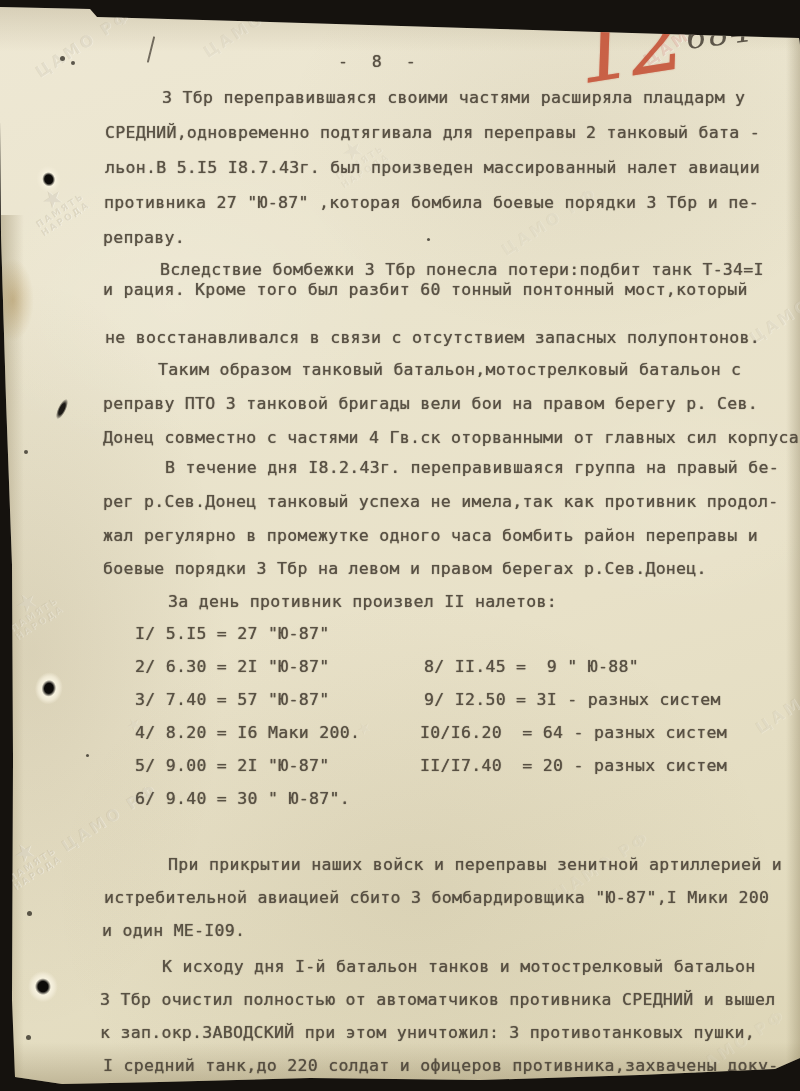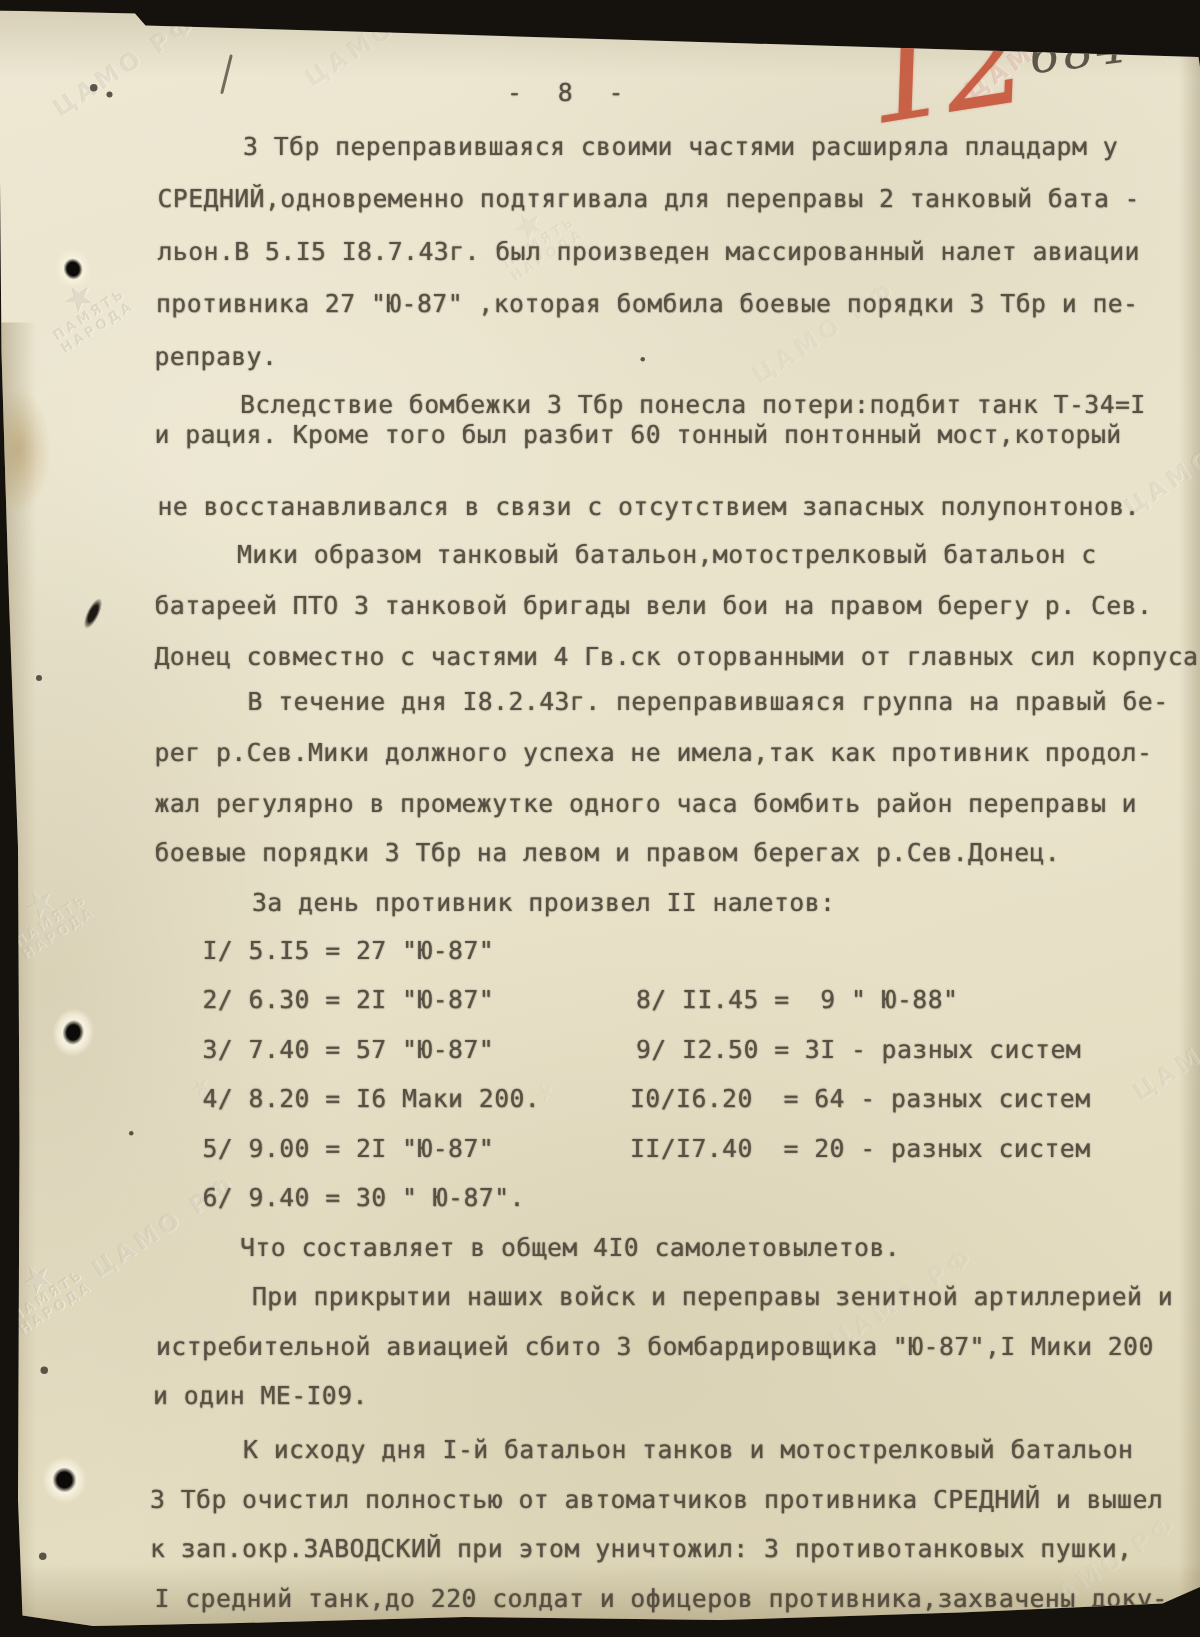--- a/index.html
+++ b/index.html
@@ -128,44 +128,43 @@
     <div class="tl" style="left:162px; top:88px">З Тбр переправившаяся своими частями расширяла плацдарм у</div>
     <div class="tl" style="left:105px; top:123px">СРЕДНИЙ,одновременно подтягивала для переправы 2 танковый бата -</div>
     <div class="tl" style="left:105px; top:158px">льон.В 5.I5 I8.7.43г. был произведен массированный налет авиации</div>
     <div class="tl" style="left:104px; top:193px">противника 27 "Ю-87" ,которая бомбила боевые порядки З Тбр и пе-</div>
     <div class="tl" style="left:103px; top:228px">реправу.</div>
 
     <div class="tl" style="left:160px; top:260px">Вследствие бомбежки З Тбр понесла потери:подбит танк Т-34=I</div>
     <div class="tl" style="left:103px; top:280px">и рация. Кроме того был разбит 60 тонный понтонный мост,который</div>
     <div class="tl" style="left:105px; top:328px">не восстанавливался в связи с отсутствием запасных полупонтонов.</div>
 
-    <div class="tl" style="left:158px; top:360px">Мики образом танковый батальон,мотострелковый батальон с</div>
-    <div class="tl" style="left:103px; top:394px">батареей ПТО З танковой бригады вели бои на правом берегу р. Сев.</div>
+    <div class="tl" style="left:158px; top:360px">Таким образом танковый батальон,мотострелковый батальон с</div>
+    <div class="tl" style="left:103px; top:394px">реправу ПТО З танковой бригады вели бои на правом берегу р. Сев.</div>
     <div class="tl" style="left:103px; top:428px">Донец совместно с частями 4 Гв.ск оторванными от главных сил корпуса</div>
 
     <div class="tl" style="left:165px; top:458px">В течение дня I8.2.43г. переправившаяся группа на правый бе-</div>
-    <div class="tl" style="left:103px; top:492px">рег р.Сев.Мики должного успеха не имела,так как противник продол-</div>
+    <div class="tl" style="left:103px; top:492px">рег р.Сев.Донец танковый успеха не имела,так как противник продол-</div>
     <div class="tl" style="left:103px; top:526px">жал регулярно в промежутке одного часа бомбить район переправы и</div>
     <div class="tl" style="left:103px; top:559px">боевые порядки З Тбр на левом и правом берегах р.Сев.Донец.</div>
 
     <div class="tl" style="left:168px; top:592px">За день противник произвел II налетов:</div>
 
     <div class="tl" style="left:135px; top:624px">I/ 5.I5 = 27 "Ю-87"</div>
     <div class="tl" style="left:135px; top:657px">2/ 6.30 = 2I "Ю-87"</div>
     <div class="tl" style="left:135px; top:690px">3/ 7.40 = 57 "Ю-87"</div>
     <div class="tl" style="left:135px; top:723px">4/ 8.20 = I6 Маки 200.</div>
     <div class="tl" style="left:135px; top:756px">5/ 9.00 = 2I "Ю-87"</div>
     <div class="tl" style="left:135px; top:789px">6/ 9.40 = 30 " Ю-87".</div>
 
     <div class="tl" style="left:424px; top:657px">8/ II.45 =  9 " Ю-88"</div>
     <div class="tl" style="left:424px; top:690px">9/ I2.50 = 3I - разных систем</div>
     <div class="tl" style="left:420px; top:723px">I0/I6.20  = 64 - разных систем</div>
     <div class="tl" style="left:420px; top:756px">II/I7.40  = 20 - разных систем</div>
 
-    <div class="tl" style="left:160px; top:822px">Что составляет в общем 4I0 самолетовылетов.</div>
 
     <div class="tl" style="left:168px; top:855px">При прикрытии наших войск и переправы зенитной артиллерией и</div>
     <div class="tl" style="left:104px; top:888px">истребительной авиацией сбито 3 бомбардировщика "Ю-87",I Мики 200</div>
     <div class="tl" style="left:102px; top:921px">и один МЕ-I09.</div>
 
     <div class="tl" style="left:100px; top:990px">З Тбр очистил полностью от автоматчиков противника СРЕДНИЙ и вышел</div>
     <div class="tl" style="left:162px; top:957px">К исходу дня I-й батальон танков и мотострелковый батальон</div>
     <div class="tl" style="left:100px; top:1023px">к зап.окр.ЗАВОДСКИЙ при этом уничтожил: З противотанковых пушки,</div>
     <div class="tl" style="left:103px; top:1056px">I средний танк,до 220 солдат и офицеров противника,захвачены доку-</div>
 

